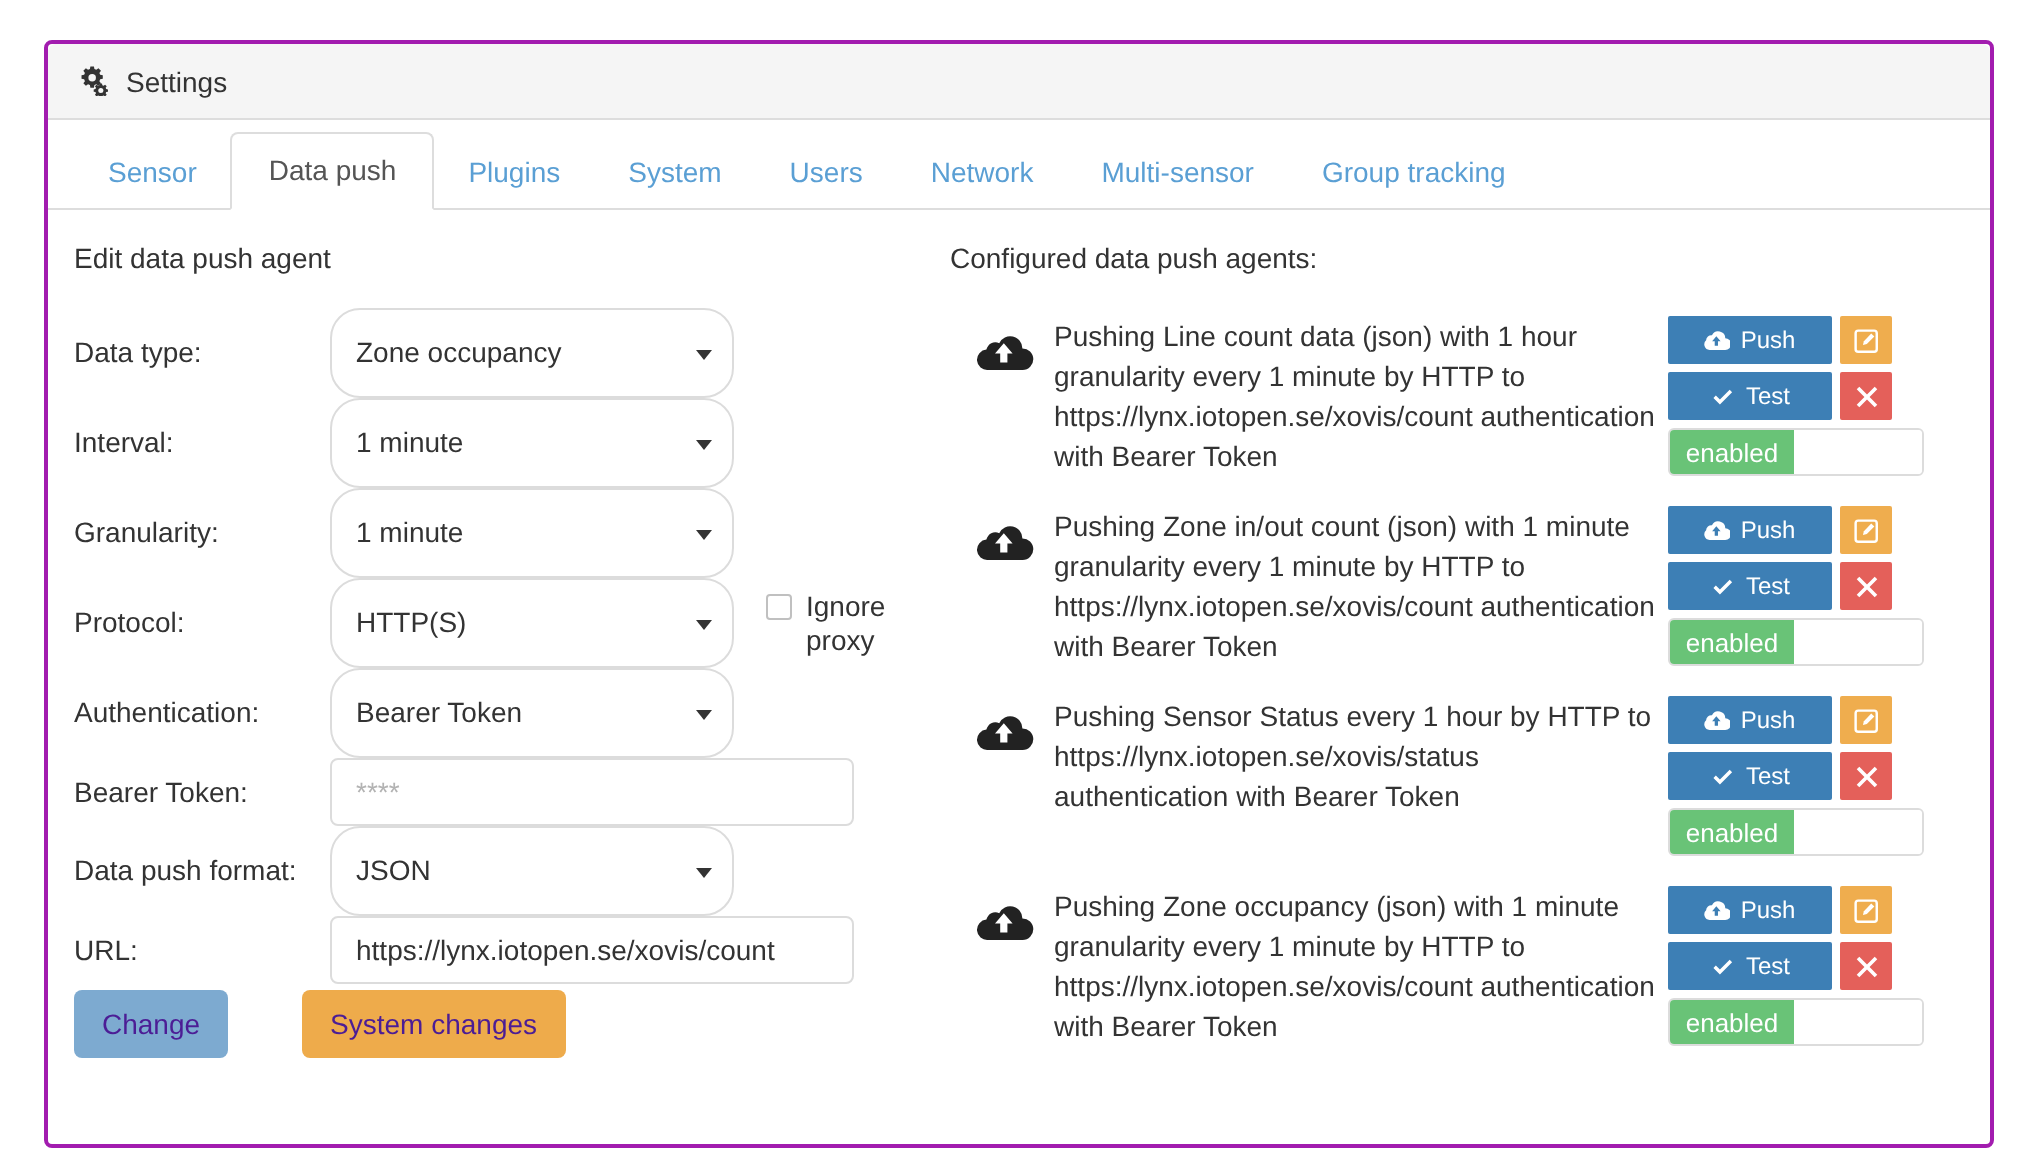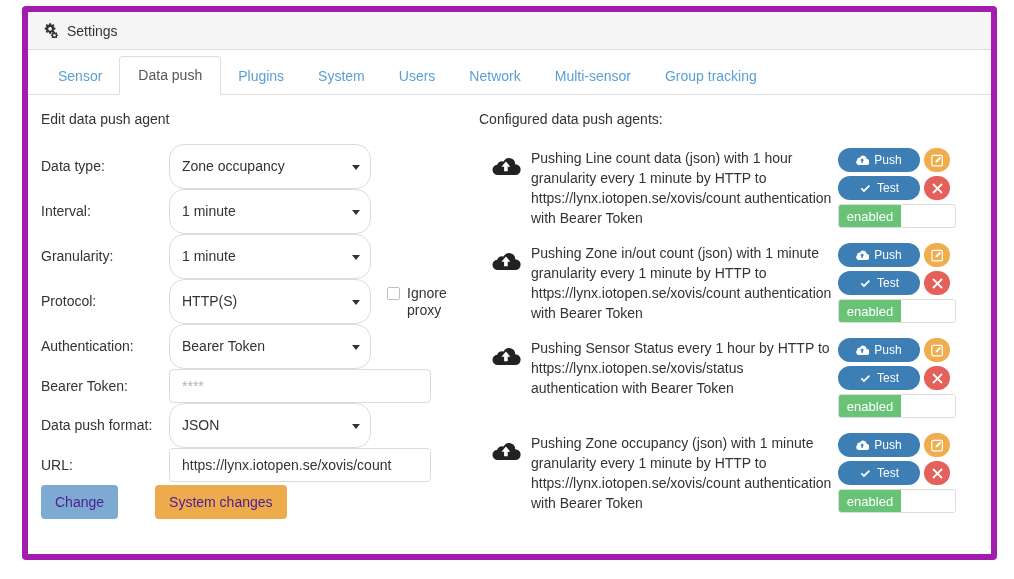--- a/index.html
+++ b/index.html
@@ -8,24 +8,24 @@
     width: 1014px; height: 579px;
     background: #ffffff;
     font-family: "Liberation Sans", sans-serif;
     color: #333333;
     overflow: hidden;
   }
 
   
   .panel {
     position: absolute;
-    left: 22px; top: 6px;
+    left: 22px; top: 20px;
     width: 975px; height: 554px;
     background: #ffffff;
-    border: 6px solid #a21caf;
+    border: 2px solid #a21caf;
     border-radius: 4px;
   }
   .panel-heading {
     height: 38px;
     background: #f5f5f5;
     border-bottom: 1px solid #dddddd;
     border-radius: 4px 4px 0 0;
     display: flex;
     align-items: center;
     padding: 0 15px;
@@ -223,40 +223,40 @@
   }
   .act-line {
     display: flex;
     align-items: center;
     gap: 4px;
     margin-bottom: 4px;
   }
   .btn-sm {
     height: 24px;
     border: none;
-    border-radius: 12px;
+    border-radius: 1px;
     font-size: 12px;
     line-height: 14px;
     color: #ffffff;
     font-family: "Liberation Sans", sans-serif;
     display: inline-flex;
     align-items: center;
     justify-content: center;
     gap: 5px;
     cursor: pointer;
     padding: 0 8px;
   }
   .btn-primary-sm { background: #3d7fb5; width: 82px; }
   .btn-warning-sm { background: #efad4e; width: 26px; padding: 0; }
   .btn-danger-sm  { background: #e4605a; width: 26px; padding: 0; font-size: 13px; font-weight: bold; }
   .ico-s { display:block; width:13px; height:13px; }
   .ico-x { display:block; width:11px; height:11px; }
 
   .toggle {
-    width: 118px;
+    width: 128px;
     height: 24px;
     border: 1px solid #dcdcdc;
     border-radius: 3px;
     background: #ffffff;
     overflow: hidden;
     display: flex;
     cursor: pointer;
   }
   .toggle-on {
     background: #69c377;

